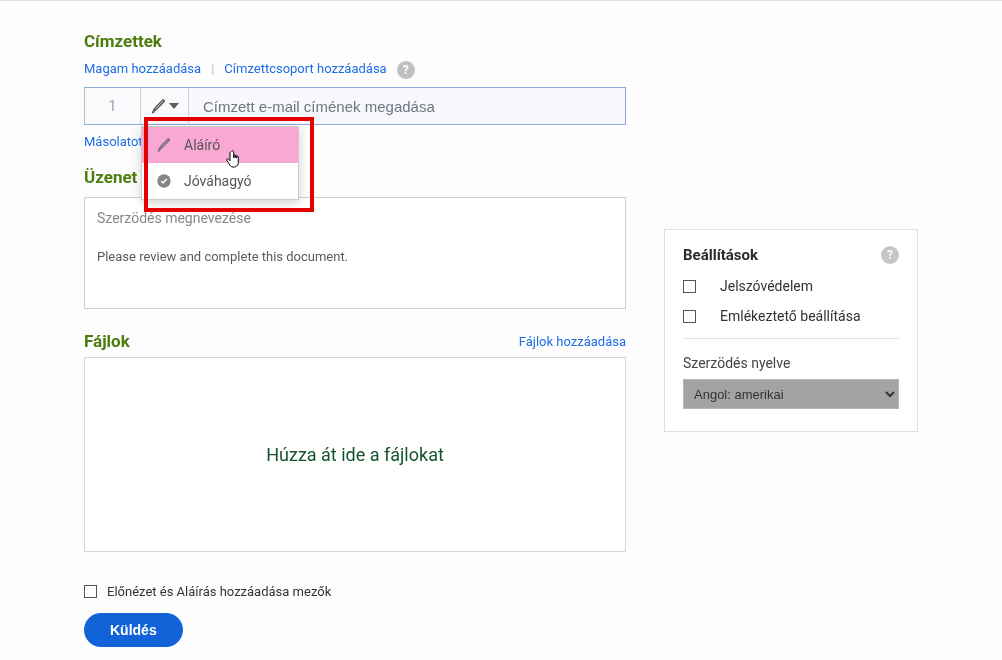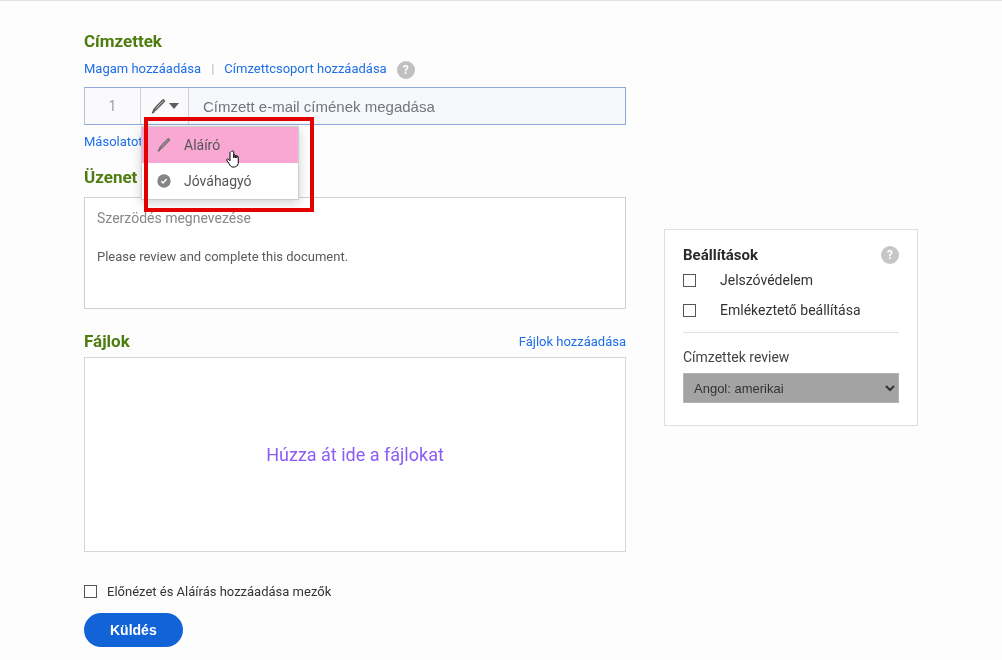--- a/index.html
+++ b/index.html
@@ -58,30 +58,30 @@
       width: 100%; border: 1px solid #cfd0d6; padding: 10px 12px; font-size: 14px; color: #555;
       background: #fff; outline: none; font-family: inherit;
     }
     .subject-input { border-bottom: none; height: 40px; }
     .subject-input::placeholder { color: #888; }
     .msg-body { border-top: none; height: 72px; resize: none; color: #5a5a5a; font-size: 13px; padding-top: 12px; }
     .files-header { display: flex; justify-content: space-between; align-items: center; margin-bottom: 6px; }
     .files-add { color: #1e6ee6; font-size: 13px; cursor: pointer; }
     .dropzone {
       border: 1px solid #d5d5db; height: 195px; display: flex; align-items: center; justify-content: center;
-      color: #8b5cf6; font-size: 18px; background: #fff;
+      color: #14532d; font-size: 18px; background: #fff;
     }
     .preview-row { display: flex; align-items: center; gap: 10px; font-size: 13px; color: #333; margin: 32px 0 14px 0; }
     .checkbox { width: 13px; height: 13px; border: 1.5px solid #555; background: #fff; cursor: pointer; display: inline-block; }
     .send-btn {
       background: #1363d8; color: #fff; border: none; border-radius: 18px;
       padding: 9px 26px; font-size: 14px; font-weight: 600; cursor: pointer;
     }
     .settings-box { border: 1px solid #dddde2; background: #fff; padding: 16px 18px 22px 18px; }
-    .settings-header { display: flex; justify-content: space-between; align-items: center; margin-bottom: 8px; }
+    .settings-header { display: flex; justify-content: space-between; align-items: center; margin-bottom: 14px; }
     .settings-title { font-size: 15px; font-weight: 700; color: #2a2a2a; }
     .settings-help {
       width: 18px; height: 18px; border-radius: 50%; background: #c6c6c6; color: #fff;
       display: inline-flex; align-items: center; justify-content: center; font-size: 12px; font-weight: 700;
     }
     .setting-row { display: flex; align-items: center; gap: 24px; font-size: 14px; color: #333; margin-bottom: 14px; }
     .settings-divider { border: none; border-top: 1px solid #e1e1e6; margin: 10px 0 16px 0; }
     .recip-lang-label { font-size: 14px; color: #444; margin-bottom: 8px; }
     .lang-select {
       width: 100%; height: 30px; border: 1px solid #b4b4ba; background: #a3a3a3; font-size: 13px;
@@ -206,21 +206,21 @@
         </div>
         <div class="setting-row">
           <span class="checkbox"></span>
           <span>Jelszóvédelem</span>
         </div>
         <div class="setting-row">
           <span class="checkbox"></span>
           <span>Emlékeztető beállítása</span>
         </div>
         <hr class="settings-divider">
-        <div class="recip-lang-label">Címzettek review</div>
+        <div class="recip-lang-label">Szerzödés nyelve</div>
         <select class="lang-select">
           <option>Angol: amerikai</option>
         </select>
       </div>
     </div>
   </div>
 </div>
 
 <div class="highlight-box" style="left:144px; top:117px; width:170px; height:95px;"></div>
 

